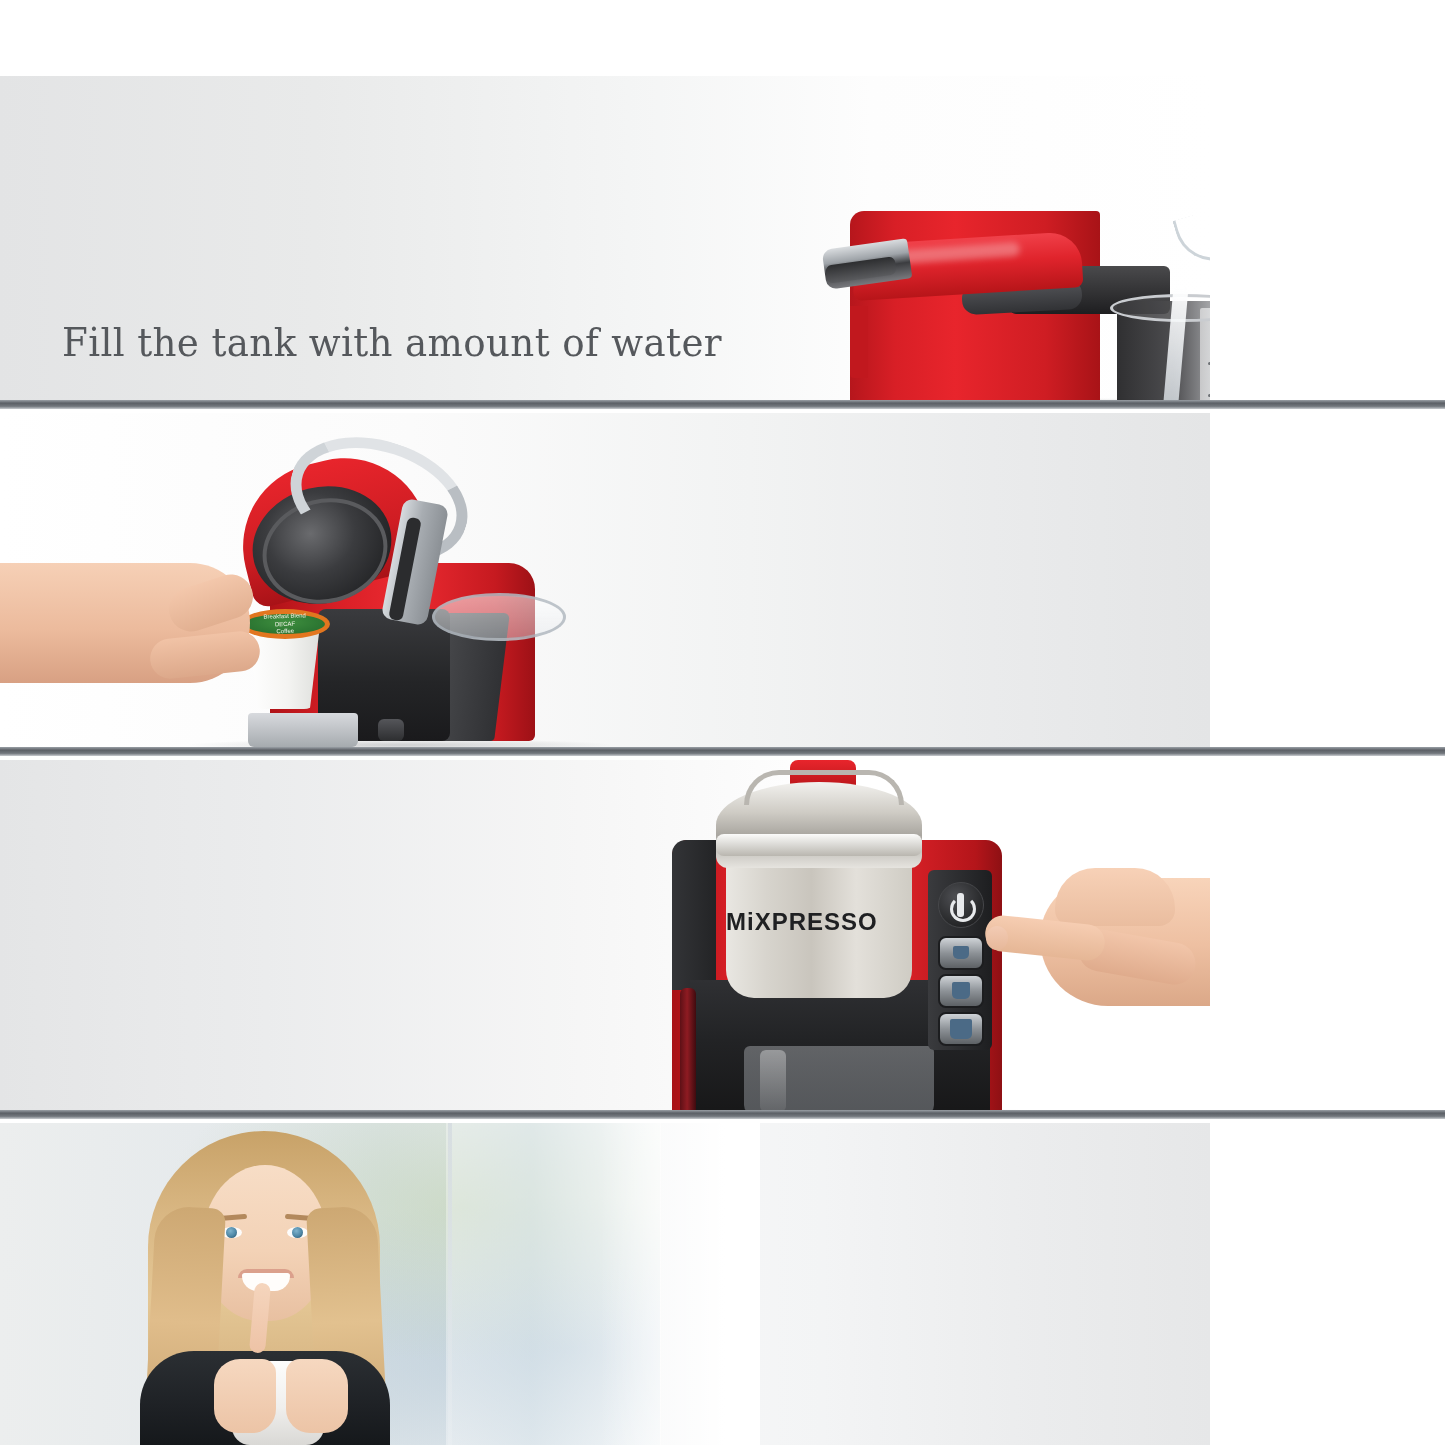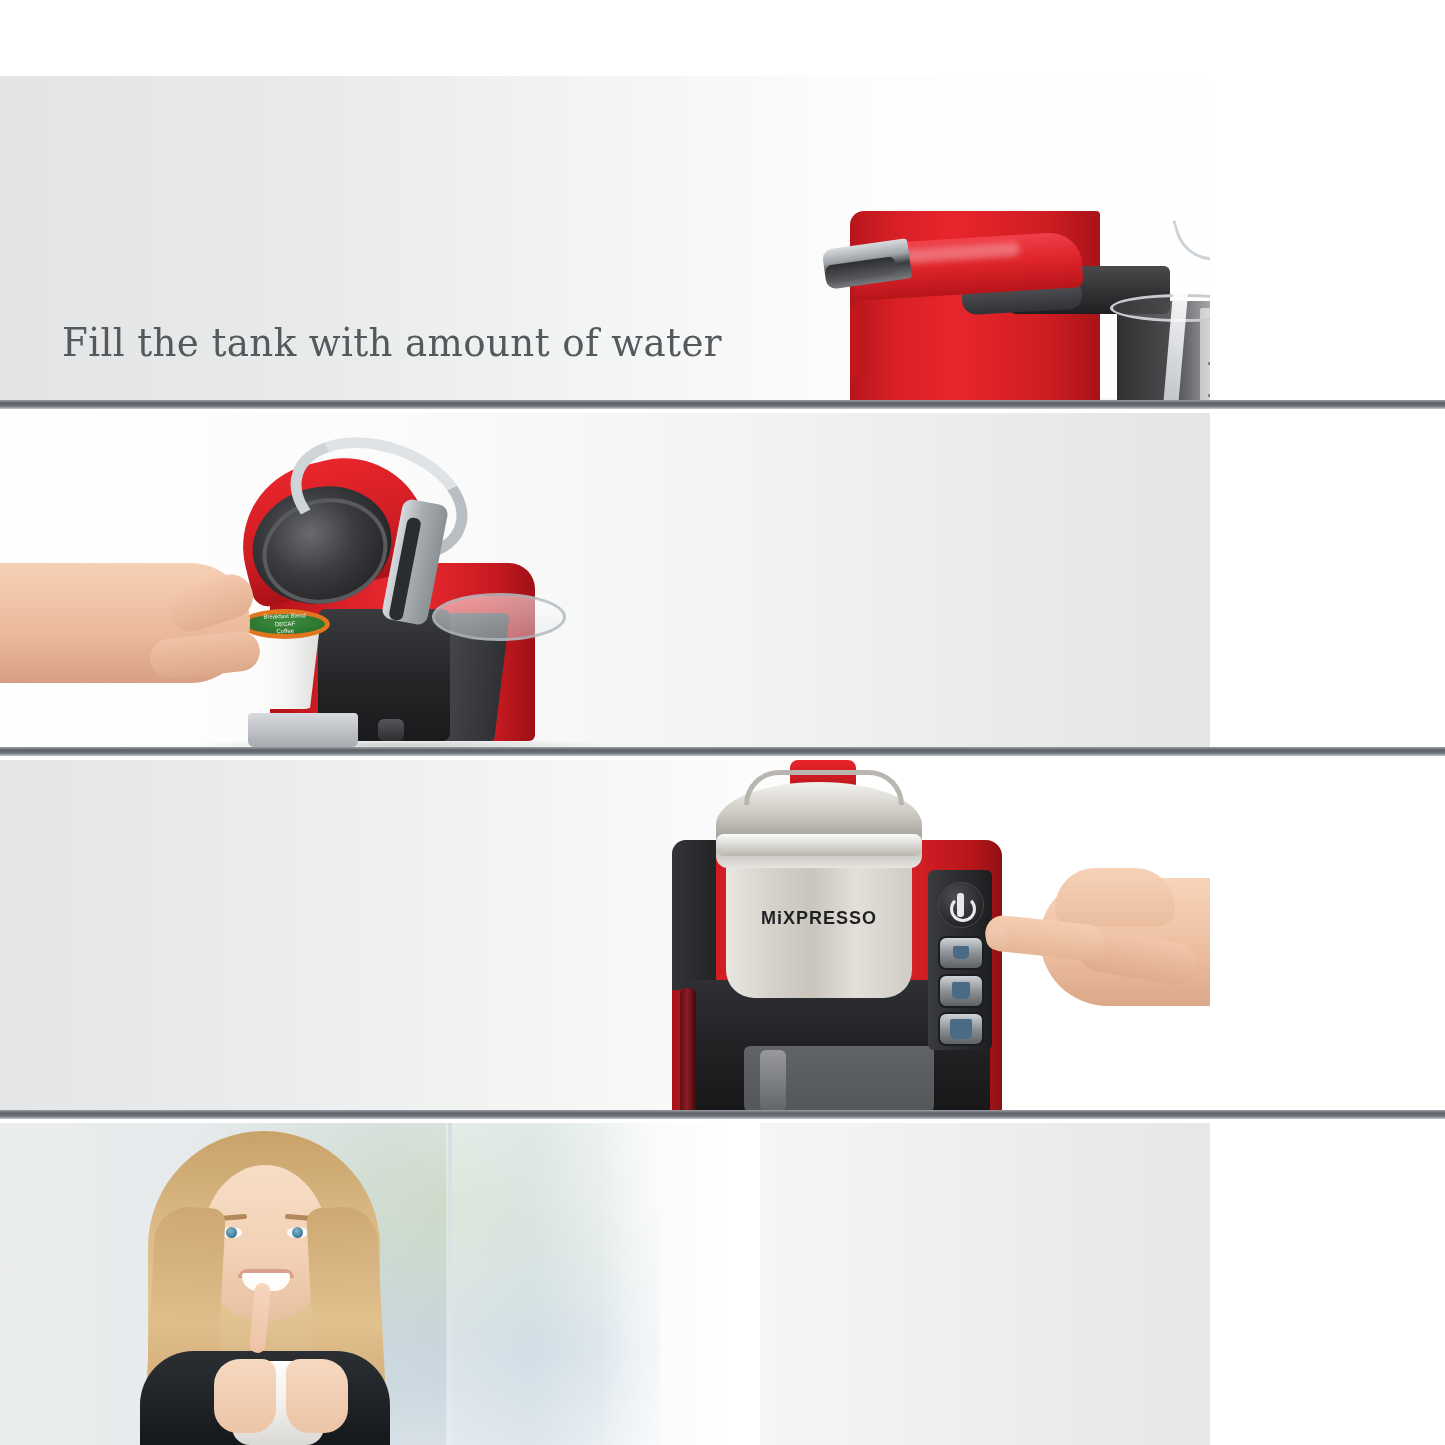--- a/index.html
+++ b/index.html
@@ -171,22 +171,22 @@
   .m3-red{position:absolute;left:672px;top:80px;width:330px;height:275px;
     background:linear-gradient(to right,#a81217 0%,#d41e25 16%,#ee2b32 40%,#e3242b 64%,#b4151a 92%,#8e1014 100%);
     border-radius:16px 16px 0 0;}
   .m3-black{position:absolute;left:690px;top:220px;width:300px;height:135px;
     background:linear-gradient(to bottom,#2f3033 0%,#222325 45%,#171718 100%);}
   .m3-blacktopL{position:absolute;left:672px;top:80px;width:44px;height:150px;
     background:linear-gradient(to right,#333437,#232426);border-radius:14px 0 0 0;}
   .m3-steel{position:absolute;left:726px;top:98px;width:186px;height:140px;
     background:linear-gradient(to right,#e9e7e2 0%,#d7d4cd 22%,#c9c5bd 46%,#e3e0da 70%,#cfccc4 100%);
     border-radius:4px 4px 28px 28px;}
-  .m3-brand{position:absolute;left:726px;top:148px;width:186px;text-align:center;
-    font-family:"Liberation Sans",sans-serif;font-size:18px;font-weight:700;letter-spacing:1px;color:#1f2022;}
+  .m3-brand{position:absolute;left:726px;top:148px;width:186px;
+    font-family:"Liberation Sans",sans-serif;font-size:24px;font-weight:700;letter-spacing:1px;color:#1f2022;}
   .m3-cap{position:absolute;left:716px;top:22px;width:206px;height:86px;
     background:linear-gradient(to bottom,#f2f1ee 0%,#cfccc5 35%,#a9a6a0 62%,#e6e4df 100%);
     border-radius:50% 50% 12px 12px;}
   .m3-capband{position:absolute;left:716px;top:74px;width:206px;height:22px;
     background:linear-gradient(to bottom,#fbfbfa,#b9b6af);border-radius:8px;}
   .m3-caphandle{position:absolute;left:744px;top:10px;width:150px;height:30px;
     border:5px solid #b9b6b0;border-bottom:none;border-radius:40px 40px 0 0;}
   .m3-redtop{position:absolute;left:790px;top:0px;width:66px;height:30px;
     background:linear-gradient(to bottom,#e8252c,#b61519);border-radius:8px 8px 0 0;}
   

